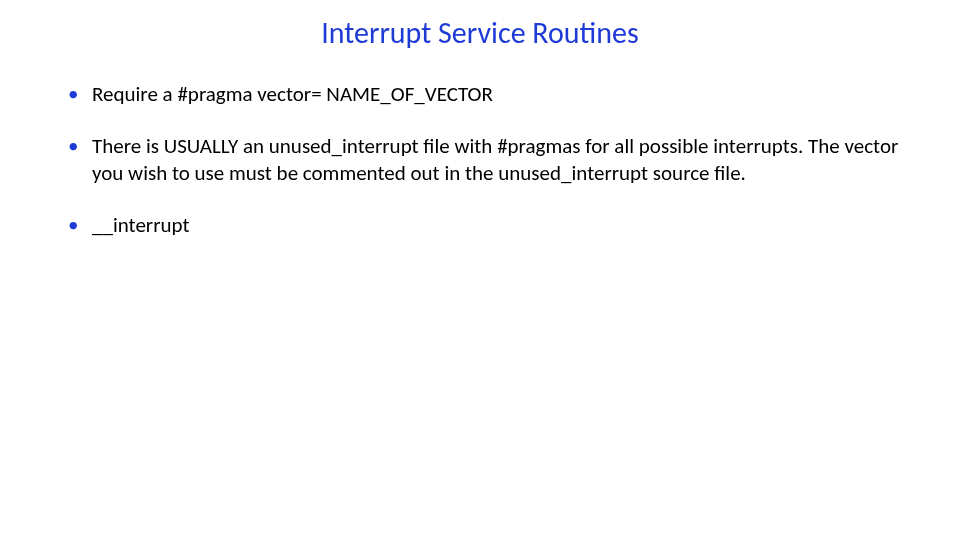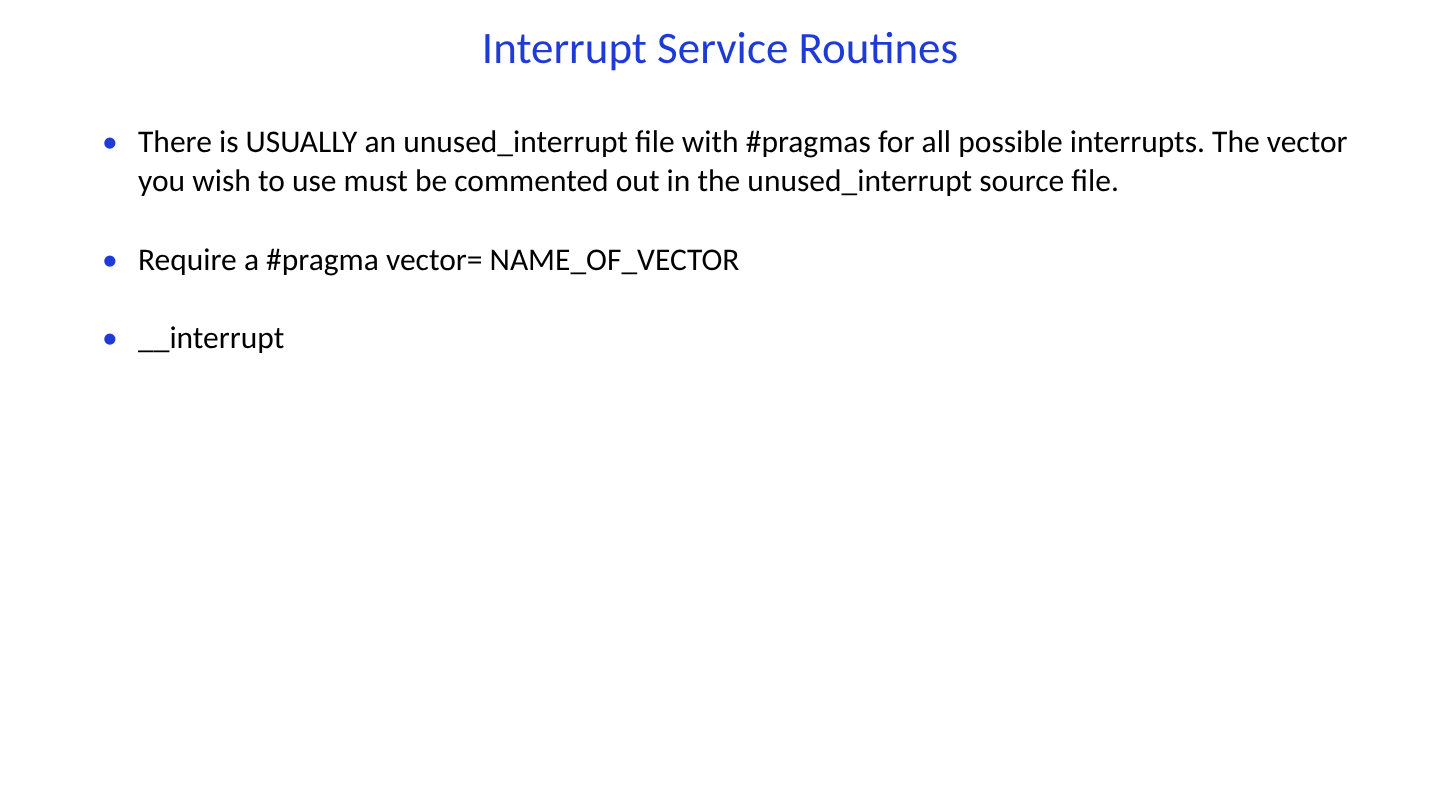--- a/index.html
+++ b/index.html
@@ -52,22 +52,22 @@
   }
 </style>
 </head>
 <body>
 
 <div class="slide">
   <h1 class="title">Interrupt Service Routines</h1>
 
   <ul class="bullets">
     <li>
-      <span>There is USUALLY an unused_interrupt file with #pragmas for all possible interrupts. The vector you wish to use must be commented out in the unused_interrupt source file.</span>
+      <span>Require a #pragma vector= NAME_OF_VECTOR</span>
     </li>
     <li>
-      <span>Require a #pragma vector= NAME_OF_VECTOR</span>
+      <span>There is USUALLY an unused_interrupt file with #pragmas for all possible interrupts. The vector you wish to use must be commented out in the unused_interrupt source file.</span>
     </li>
     <li>
       <span class="sub">__interrupt</span>
     </li>
   </ul>
 </div>
 
 </body></html>

